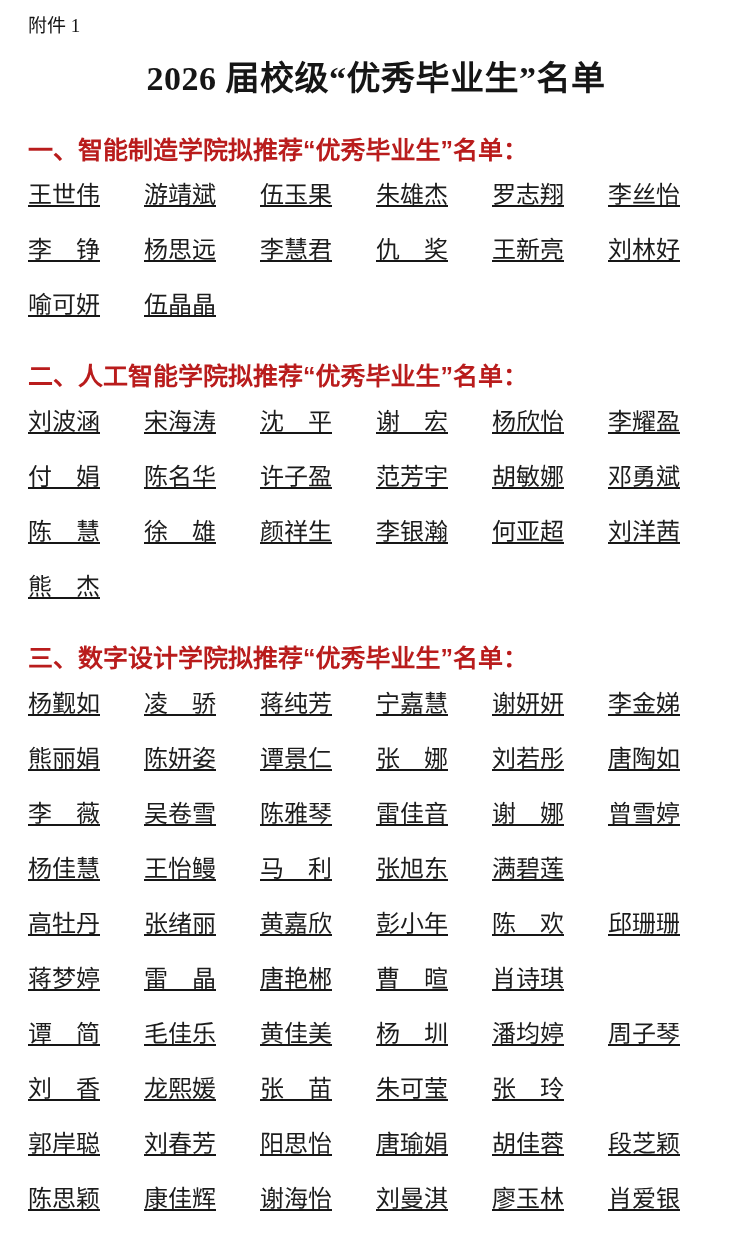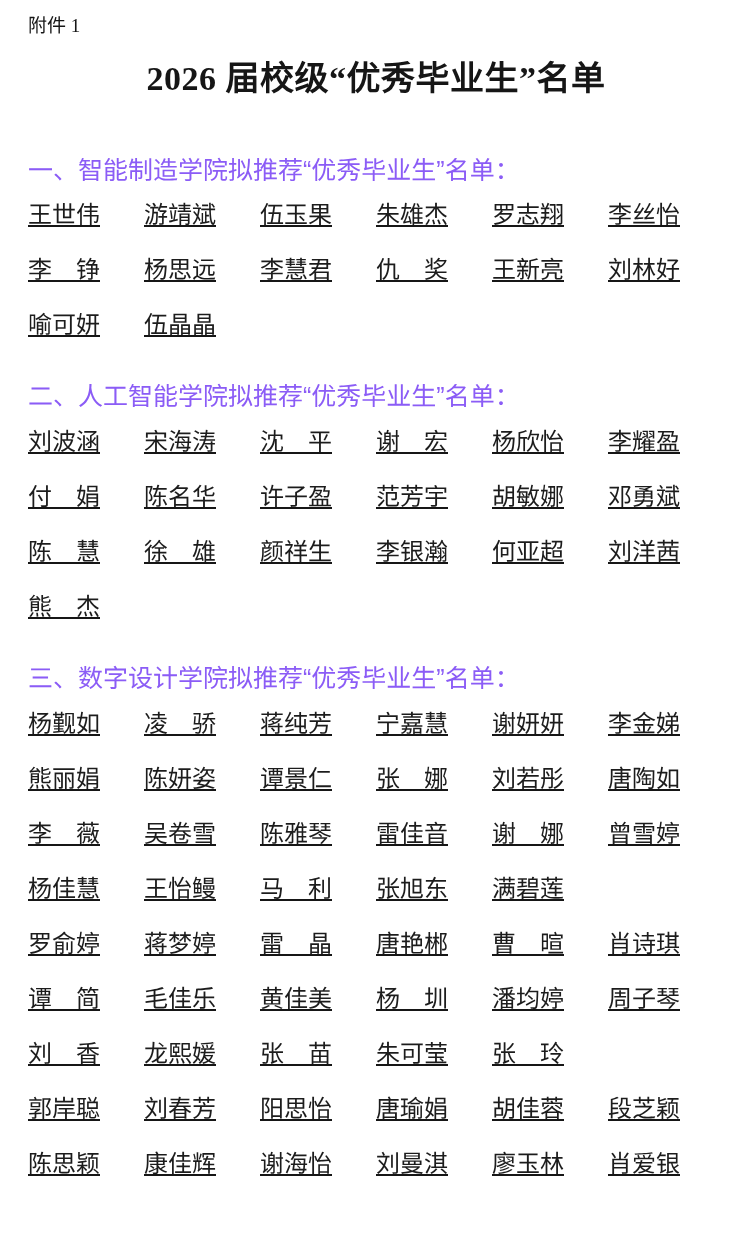--- a/index.html
+++ b/index.html
@@ -20,30 +20,30 @@
     font-size: 19px;
     line-height: 1.3;
     margin: 2px 0 12px 0;
     font-weight: 400;
   }
   .doc-title {
     font-size: 34px;
     font-weight: 700;
     text-align: center;
     letter-spacing: 0.5px;
-    margin: 0 0 54px 0;
+    margin: 0 0 34px 0;
     font-family: "Liberation Serif", "DejaVu Serif", serif;
   }
   .section-heading {
     font-size: 25px;
-    font-weight: 400;
+    font-weight: 700;
     font-family: "Liberation Sans", "DejaVu Sans", sans-serif;
     margin: 20px 0 8px 0;
     line-height: 1.35;
-    color: #8b5cf6;
+    color: #b91c1c;
   }
   .name-grid {
     margin: 0 0 6px 0;
   }
   .name-row {
     display: flex;
     flex-direction: row;
     height: 55px;
     text-decoration: underline;
   }
@@ -154,21 +154,28 @@
           <span class="name">曾雪婷</span>
         </div>
         <div class="name-row">
           <span class="name">杨佳慧</span>
           <span class="name">王怡鳗</span>
           <span class="name">马　利</span>
           <span class="name">张旭东</span>
           <span class="name">满碧莲</span>
         </div>
         <div class="name-row">
-          <span class="name">罗俞婷</span>
+          <span class="name">高牡丹</span>
+          <span class="name">张绪丽</span>
+          <span class="name">黄嘉欣</span>
+          <span class="name">彭小年</span>
+          <span class="name">陈　欢</span>
+          <span class="name">邱珊珊</span>
+        </div>
+        <div class="name-row">
           <span class="name">蒋梦婷</span>
           <span class="name">雷　晶</span>
           <span class="name">唐艳郴</span>
           <span class="name">曹　暄</span>
           <span class="name">肖诗琪</span>
         </div>
         <div class="name-row">
           <span class="name">谭　简</span>
           <span class="name">毛佳乐</span>
           <span class="name">黄佳美</span>

